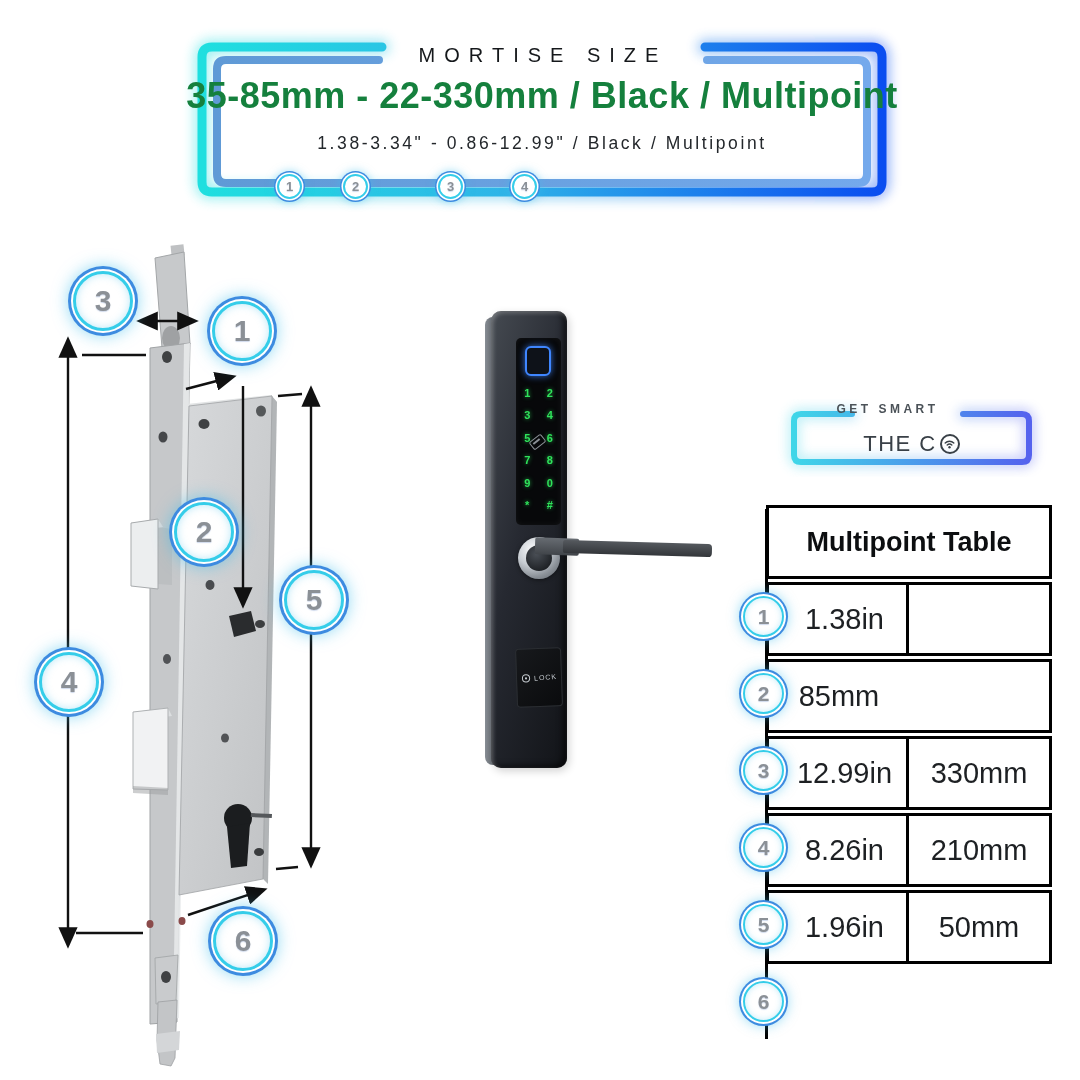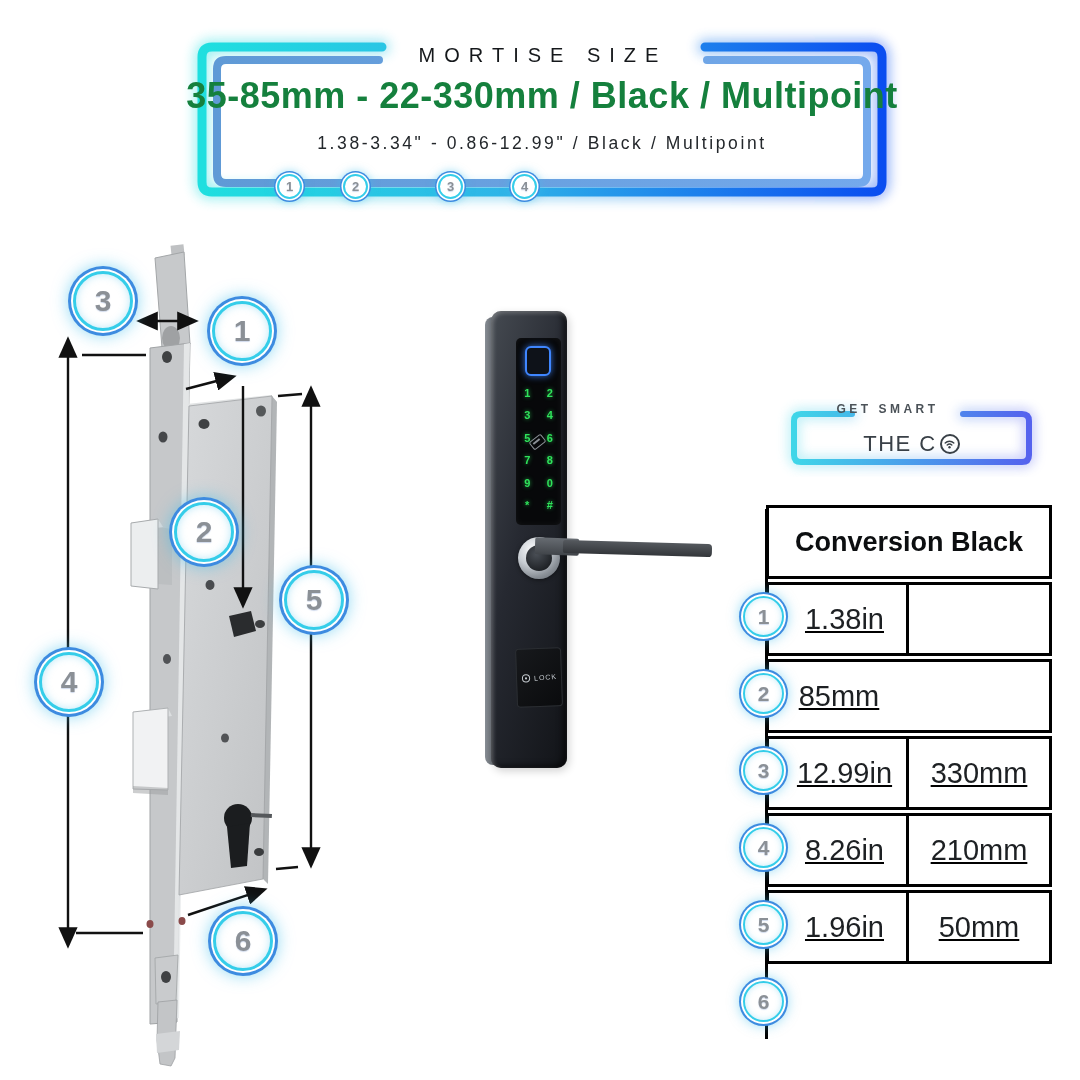--- a/index.html
+++ b/index.html
@@ -30,21 +30,21 @@
     box-shadow:0 0 0 2px #fff, 0 0 0 4px #3d8be0, 0 0 12px 4px rgba(61,190,235,.5),
                inset 0 0 6px rgba(61,190,235,.3); }
   .nc-sm { width:25px; height:25px; border:2px solid #35cde9; font-size:13px;
     box-shadow:0 0 0 1.5px #fff, 0 0 0 3px #3d8be0, 0 0 8px 3px rgba(61,190,235,.5); }
 
   
   .conv { left:766px; top:505px; width:286px; display:flex; flex-direction:column; gap:3px; }
   .conv-head { height:74px; border:3.5px solid #000; background:#fff;
     display:flex; align-items:center; justify-content:center;
     font-size:27px; font-weight:bold; color:#0c0e10; }
-  .conv-row { height:74px; border:3.5px solid #000; background:#fff; display:flex;text-decoration:underline; }
+  .conv-row { height:74px; border:3.5px solid #000; background:#fff; display:flex; }
   .conv-cell { width:50%; display:flex; align-items:center; justify-content:center;
     font-size:29px; color:#1d2023; }
   .conv-cell.in { border-right:3.5px solid #000; padding-left:14px; }
   .conv-line { left:764.5px; top:509px; width:3px; height:530px; background:#000; z-index:2; }
 
   
   .logo-tag { left:769px; top:402px; width:237px; text-align:center;
     font-size:12px; letter-spacing:3.5px; color:#4b5258; font-weight:bold; z-index:3;}
   .logo-name { left:780px; top:423px; width:264px; display:flex;
     align-items:center; justify-content:center; gap:2px;
@@ -255,21 +255,21 @@
         <svg width="13" height="12" viewBox="0 0 13 12">
           <path d="M2.2 5 A6 6 0 0 1 10.8 5" fill="none" stroke="#394047" stroke-width="1.4" stroke-linecap="round"></path>
           <path d="M4.2 7 A3.4 3.4 0 0 1 8.8 7" fill="none" stroke="#394047" stroke-width="1.4" stroke-linecap="round"></path>
           <circle cx="6.5" cy="9.3" r="1.2" fill="#394047"></circle>
         </svg>
       </span>
     </div>
 
     <div class="abs conv-line"></div>
     <div class="abs conv">
-      <div class="conv-head">Conversion Black</div>
+      <div class="conv-head">Multipoint Table</div>
 
       <div class="conv-row">
         <div class="conv-cell in">1.38in</div>
       </div>
       <div class="conv-row">
         <div class="conv-cell">85mm</div>
       </div>
       <div class="conv-row">
         <div class="conv-cell in">12.99in</div>
         <div class="conv-cell">330mm</div>

